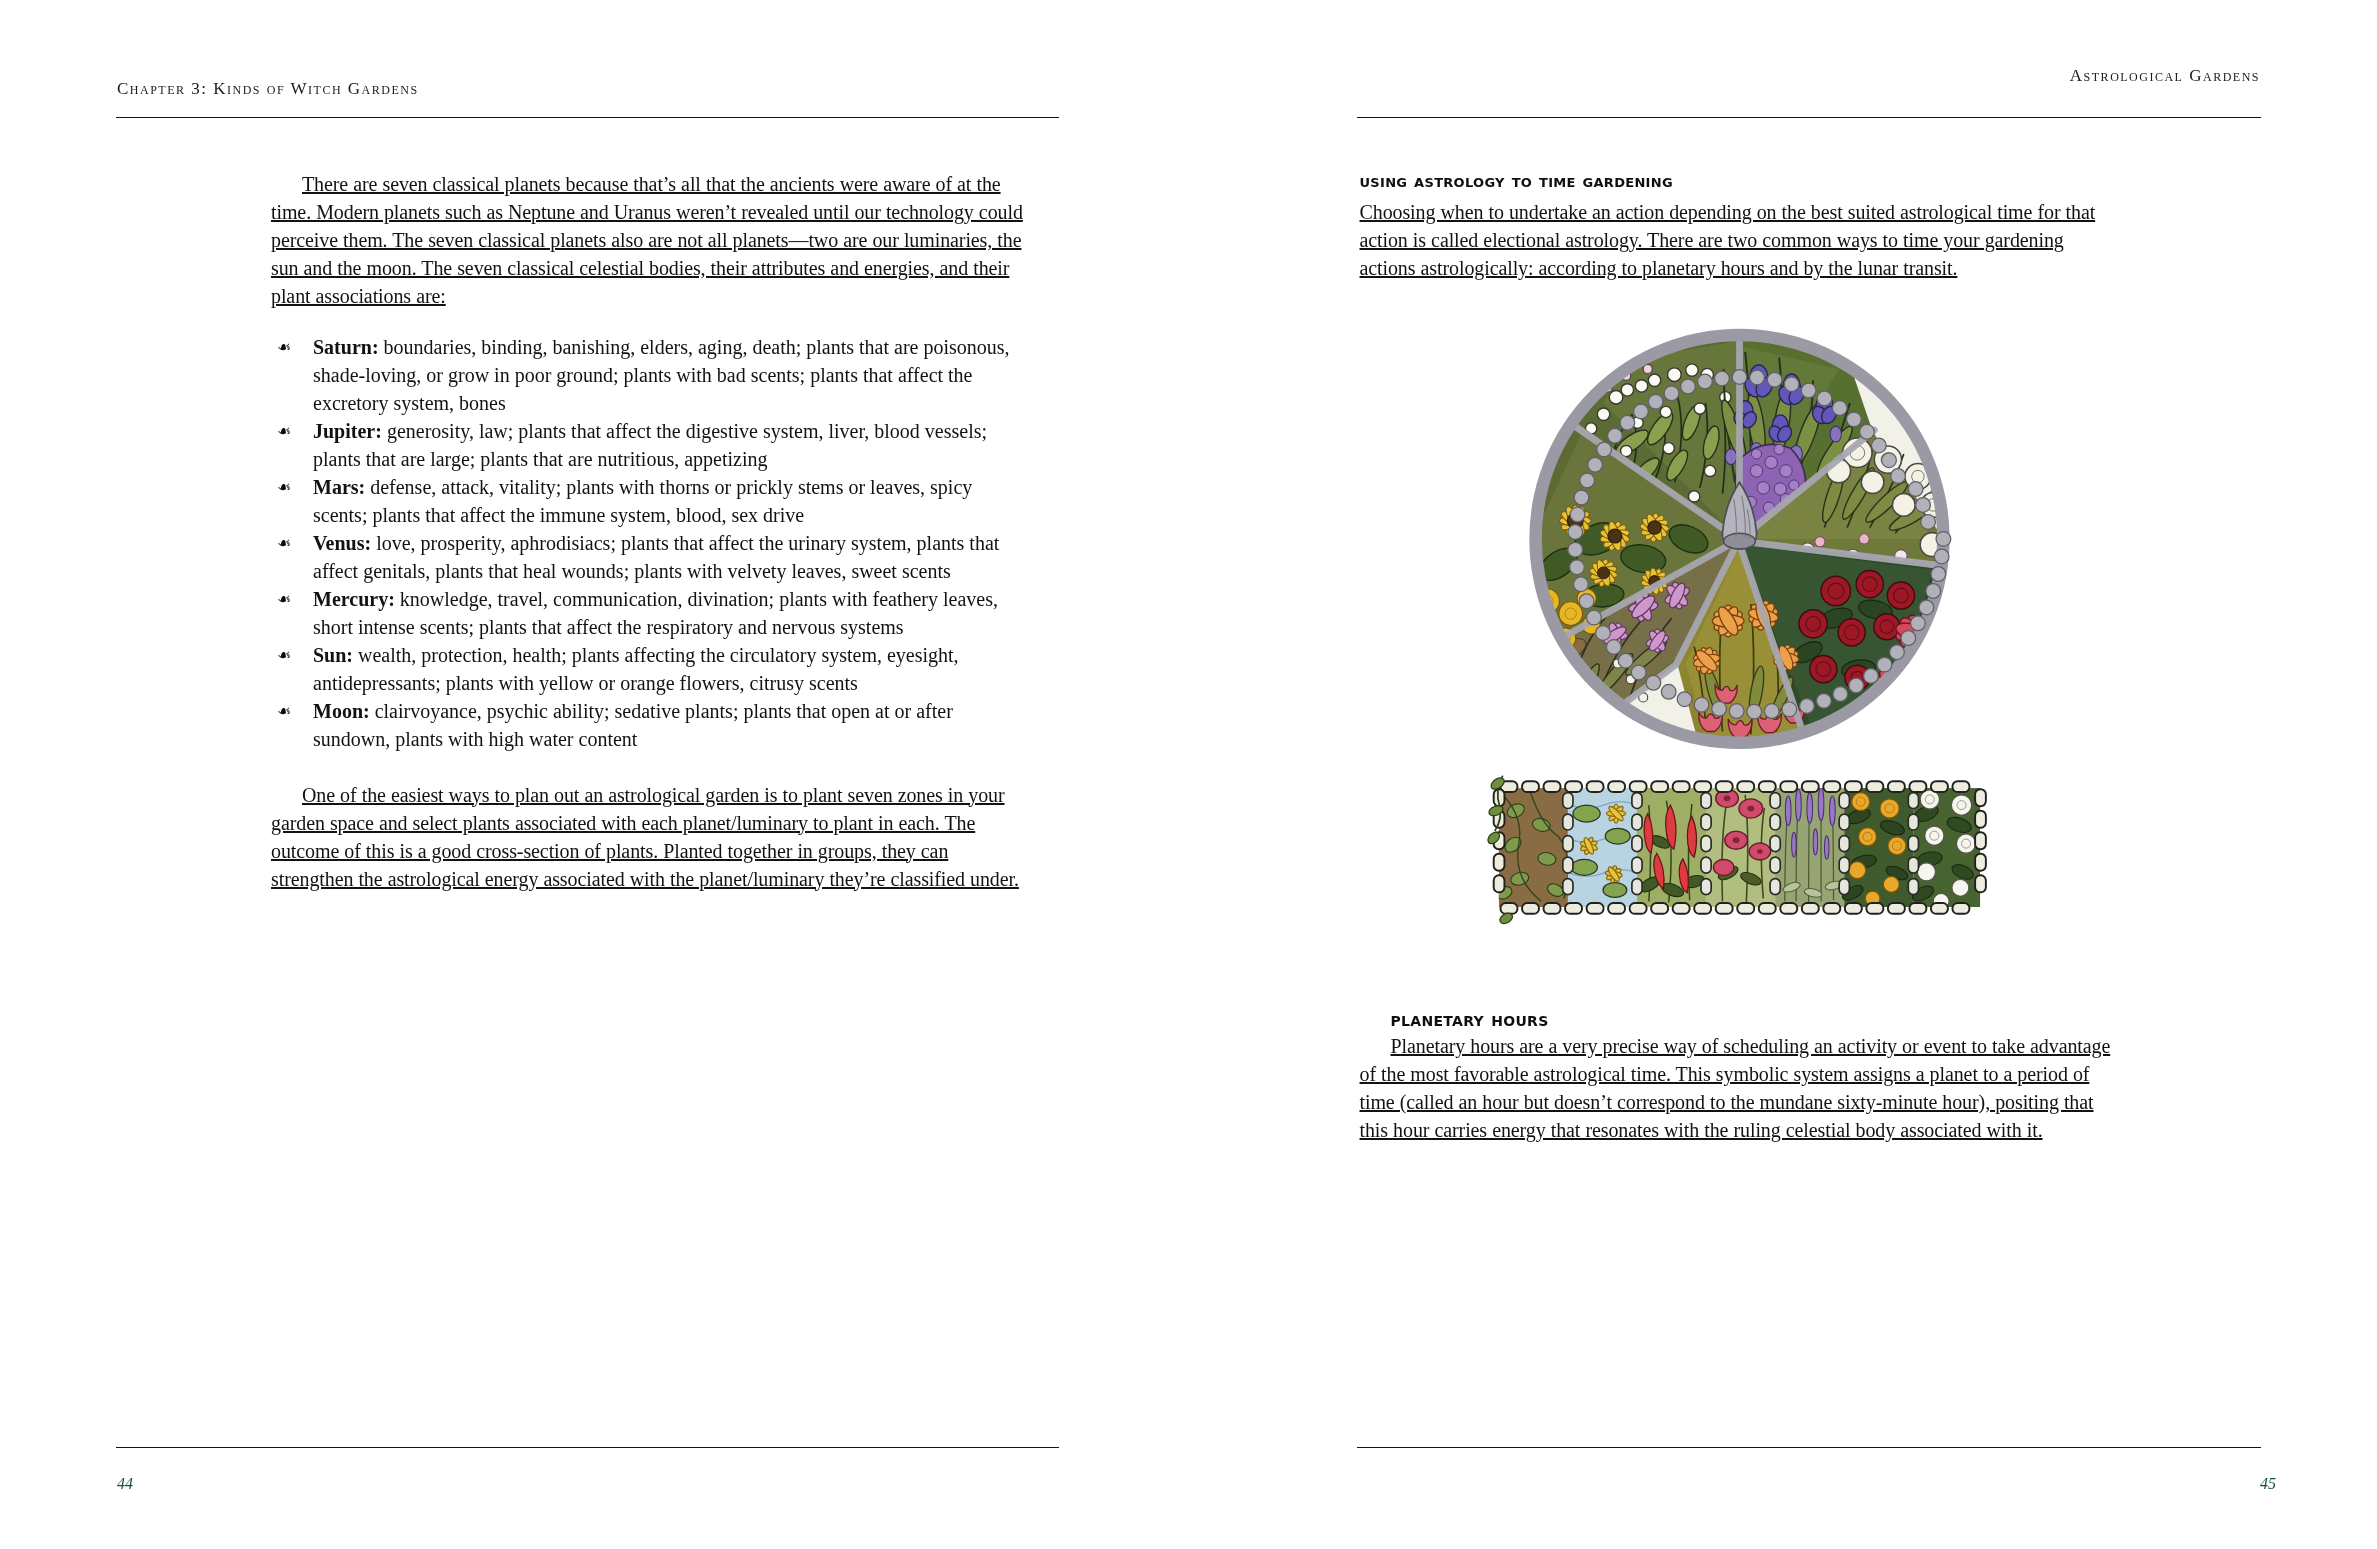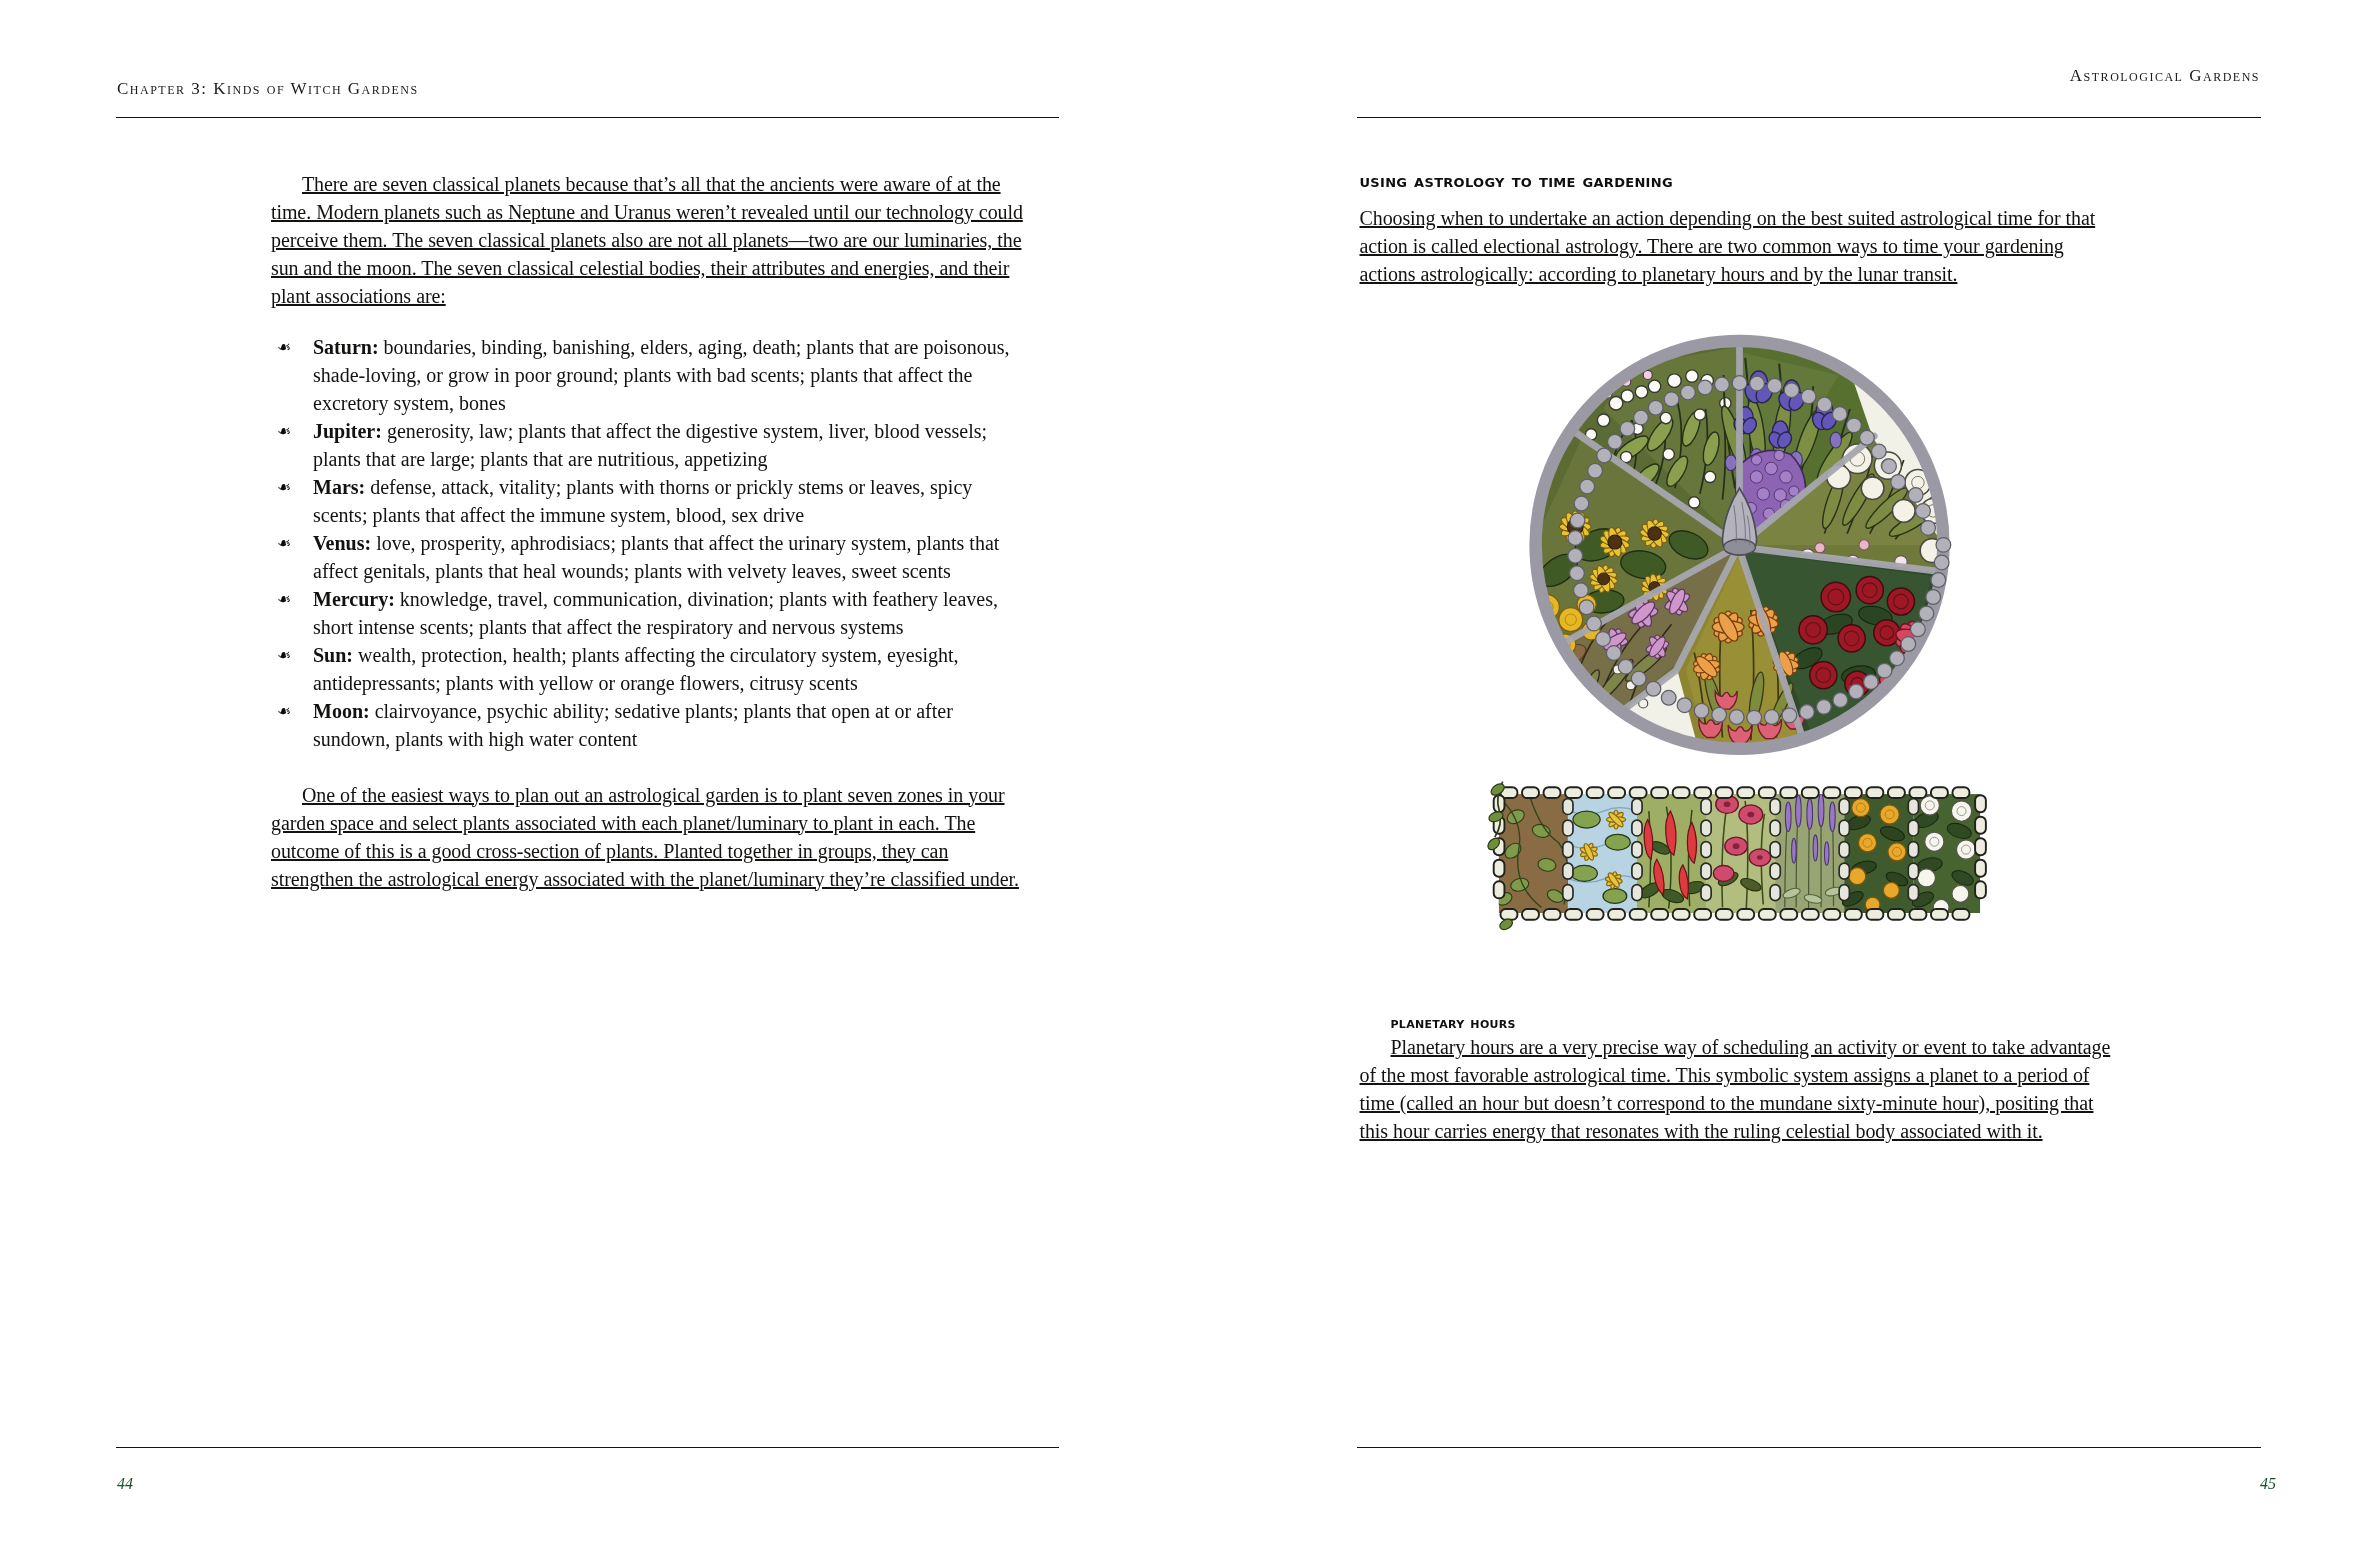--- a/index.html
+++ b/index.html
@@ -85,34 +85,34 @@
     font-size:17px;
     line-height:28px;
     color:#0d0c0a;
     transform:scaleX(-1);
     display:inline-block;
   }
   ul.planets li b{font-weight:700;}
 
   
   .h-section{
-    margin:0 0 13px 0;
+    margin:0 0 7px 0;
     font-family:"DejaVu Sans", sans-serif;
     font-size:18.7px;
     font-weight:700;
     letter-spacing:0.3px;
     color:#100f0d;
     font-variant:small-caps;
     text-transform:lowercase;
   }
   .h-section::first-letter{ }
   .h-sub{
     margin:0 0 1.1px 31px;
     font-family:"DejaVu Sans", sans-serif;
-    font-size:16px;
+    font-size:20px;
     font-weight:700;
     letter-spacing:0.3px;
     color:#100f0d;
     font-variant:small-caps;
     text-transform:lowercase;
   }
 
   
   .figure{
     position:relative;

